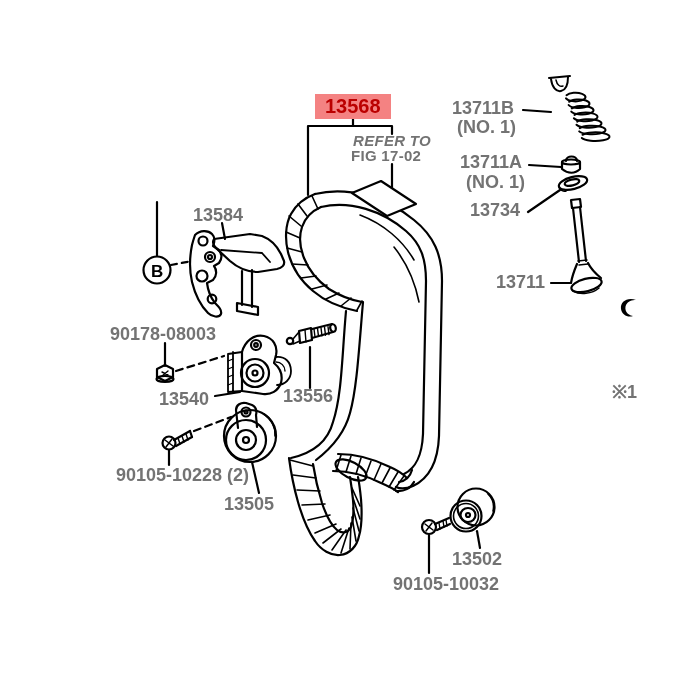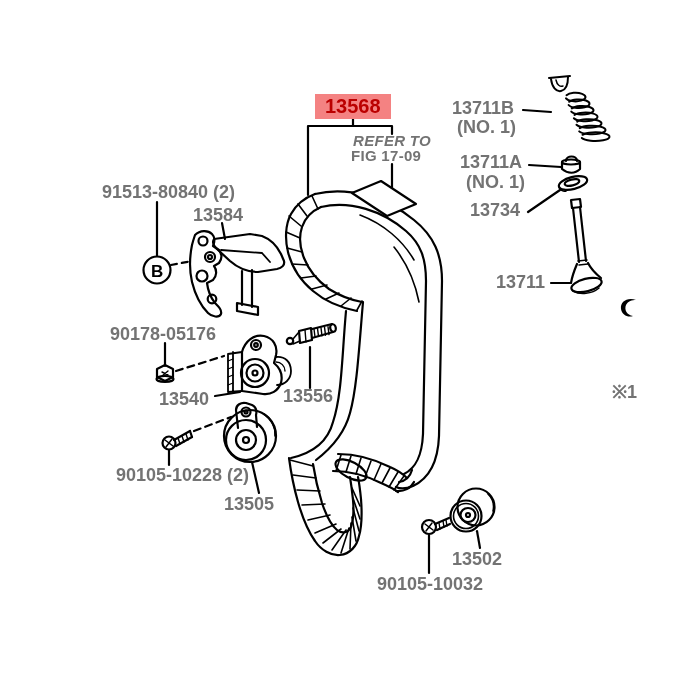--- a/index.html
+++ b/index.html
@@ -161,31 +161,30 @@
         <ellipse cx="586.5" cy="285" rx="15.5" ry="6.3" transform="rotate(-14 586.5 285)"></ellipse>
         <path d="M573,291 C580,295 592,294 599,288" stroke-width="1.6"></path>
       </g>
 
       <path d="M636,300 C627,297 620,302 621,309 C622,315 628,318 633,316 C627,315 624,310 626,305 C628,301 632,300 636,300 Z" fill="#000" stroke="none"></path>
     </g>
   </svg>
 
   <div class="lbl hl" style="left:315px;top:94px;">13568</div>
   <div class="lbl sm" style="left:353px;top:133px;font-style:italic;">REFER TO</div>
-  <div class="lbl sm" style="left:351px;top:148px;">FIG 17-09</div>
+  <div class="lbl sm" style="left:351px;top:148px;">FIG 17-02</div>
   <div class="lbl" style="left:452px;top:99px;">13711B</div>
   <div class="lbl" style="left:457px;top:118px;">(NO. 1)</div>
   <div class="lbl" style="left:460px;top:153px;">13711A</div>
   <div class="lbl" style="left:466px;top:173px;">(NO. 1)</div>
   <div class="lbl" style="left:470px;top:201px;">13734</div>
   <div class="lbl" style="left:496px;top:273px;">13711</div>
-  <div class="lbl" style="left:102px;top:183px;">91513-80840 (2)</div>
   <div class="lbl" style="left:193px;top:206px;">13584</div>
-  <div class="lbl" style="left:110px;top:325px;">90178-05176</div>
+  <div class="lbl" style="left:110px;top:325px;">90178-08003</div>
   <div class="lbl" style="left:159px;top:390px;">13540</div>
   <div class="lbl" style="left:283px;top:387px;">13556</div>
   <div class="lbl" style="left:116px;top:466px;">90105-10228 (2)</div>
   <div class="lbl" style="left:224px;top:495px;">13505</div>
-  <div class="lbl" style="left:377px;top:575px;">90105-10032</div>
+  <div class="lbl" style="left:393px;top:575px;">90105-10032</div>
   <div class="lbl" style="left:452px;top:550px;">13502</div>
   <div class="lbl" style="left:612px;top:383px;">※1</div>
   <div class="bletter" style="left:151px;top:262px;">B</div>
 </div>
 
 </body></html>

